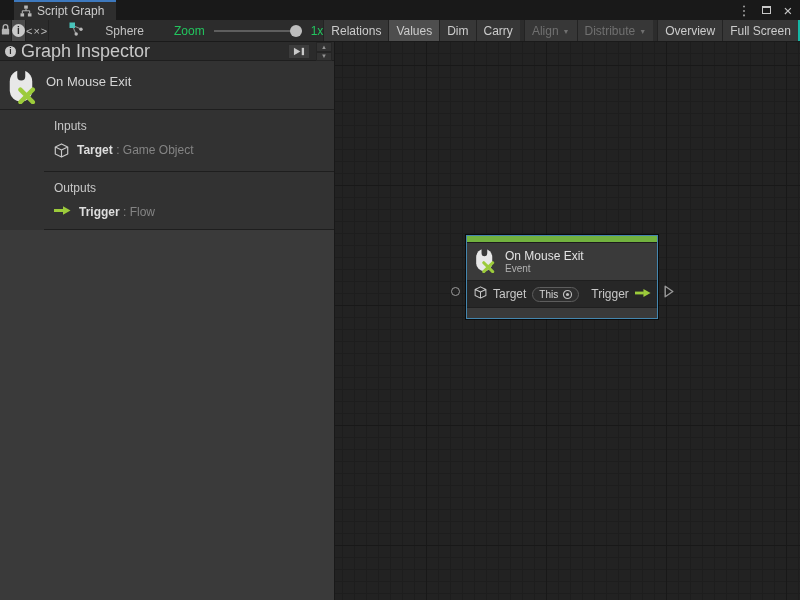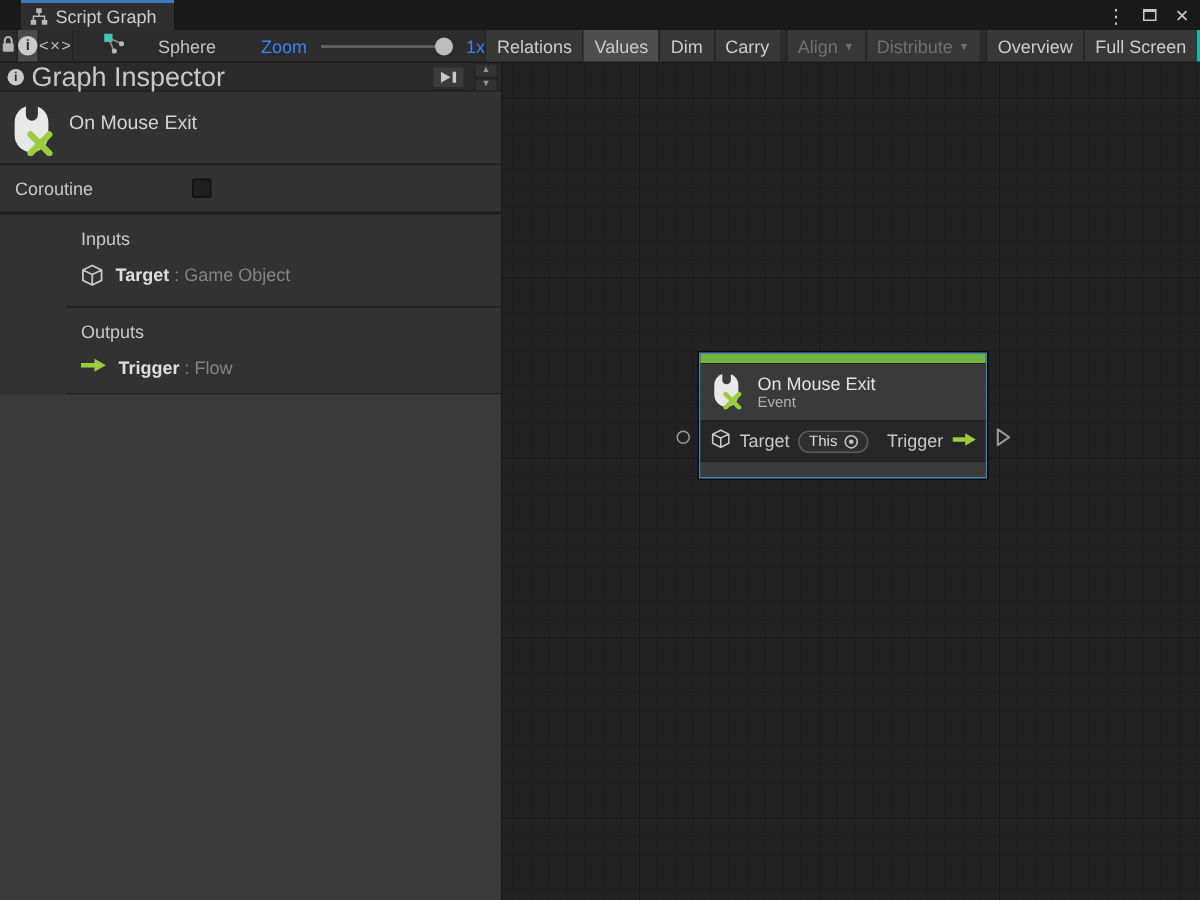--- a/index.html
+++ b/index.html
@@ -20,21 +20,21 @@
   
   .toolbar { height:22px; background:#2c2c2c; border-bottom:1px solid #1a1a1a;
     display:flex; align-items:stretch; }
   .tseg { display:flex; align-items:center; justify-content:center; border-right:1px solid #222; }
   .tbtn { display:flex; align-items:center; justify-content:center; color:#c6c6c6; }
   .tbtn.sel { background:#4a4a4a; }
   .lock-seg { width:24px; }
   .info-seg { width:26px; }
   .code-seg { width:66px; color:#bdbdbd; font-size:11px; letter-spacing:1px; }
   .graph-ref { display:flex; align-items:center; gap:22px; margin-left:20px; color:#c2c2c2; }
-  .zoom-area { display:flex; align-items:center; margin-left:30px; gap:9px; color:#3b82f6; }
+  .zoom-area { display:flex; align-items:center; margin-left:30px; gap:9px; color:#22c55e; }
   .slider { position:relative; width:88px; height:10px; display:flex; align-items:center; }
   .slider-track { width:100%; height:2px; background:#5e5e5e; }
   .slider-handle { position:absolute; right:0; top:-1px; width:12px; height:12px; border-radius:50%; background:#bdbdbd; }
   .tb-buttons { margin-left:auto; display:flex; align-items:stretch; }
   .btn { display:flex; align-items:center; justify-content:center; gap:4px; padding:0 7px;
     background:#373737; border-left:1px solid #232323; color:#cccccc; font-size:12px; white-space:nowrap; }
   .btn:last-child { border-right:7px solid #14b8a6; }
   .btn.sel { background:#4e4e4e; }
   .btn.dis { color:#707070; }
   .btn.gap { margin-left:4px; border-left:1px solid #232323; }
@@ -215,24 +215,20 @@
         <span class="mouse-wrap">
           <svg width="31" height="35" viewBox="0 0 24 28">
             <rect x="1" y="1" width="18" height="25" rx="9" fill="#e8e8e8"></rect>
             <path d="M7 0 V6 A 3.2 3.2 0 0 0 13.4 6 V0 Z" fill="#323232"></path>
             <path d="M9.5 16.5 L19.5 26.5 M19.5 16.5 L9.5 26.5" stroke="#9ccb3b" stroke-width="3.4" stroke-linecap="round"></path>
           </svg>
         </span>
         <span class="insp-title">On Mouse Exit</span>
       </div>
 
-      <div class="coroutine-row">
-        <span class="coroutine-label">Coroutine</span>
-        <span class="checkbox"></span>
-      </div>
 
       <div class="io-section">
         <div class="io-header">Inputs</div>
         <div class="io-row">
           <span>
             <svg width="15" height="15" viewBox="0 0 14 14">
               <path d="M7 0.9 L12.8 3.7 L12.8 10.2 L7 13.1 L1.2 10.2 L1.2 3.7 Z M1.2 3.7 L7 6.5 L12.8 3.7 M7 6.5 V13.1" stroke="#c8c8c8" stroke-width="1.1" fill="none" stroke-linejoin="round"></path>
             </svg>
           </span>
           <span><span class="io-name">Target</span>

